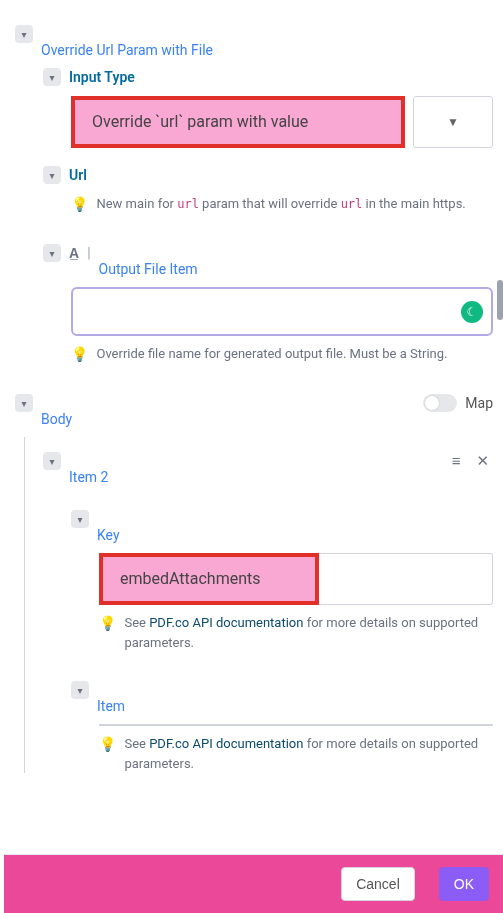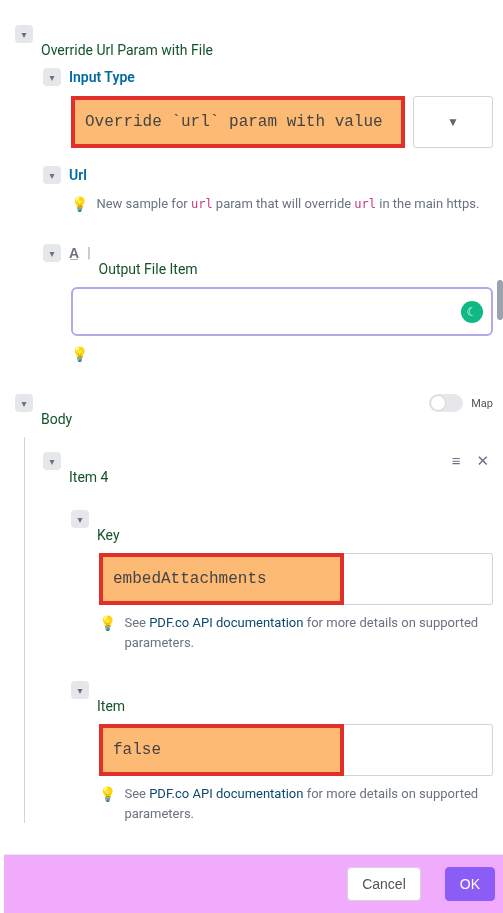--- a/index.html
+++ b/index.html
@@ -34,38 +34,37 @@
     justify-content: center;
     font-size: 10px;
     color: #6b7280;
     cursor: pointer;
   }
   .label-main {
     font-weight: 600;
     color: #0369a1;
   }
   .label-plain {
-    color: #14532d;
+    color: #3b82f6;
     margin-top: 32px;
   }
   .indent-1 { margin-left: 28px; }
   .tree-bar {
     border-left: 1px solid #d1d5db;
     margin-left: 9px;
     padding-left: 18px;
   }
   .red-box {
     border: 4px solid #e1302a;
-    padding: 10px 10px;
+    padding: 10px 17px;
     line-height: 1.5;
     font-size: 16px;
     color: #444;
     word-break: break-all;
-    background: #fdba74;
-    font-family: Liberation Mono, monospace;
+    background: #f9a8d4;
   }
   .dropdown-row {
     display: flex;
     gap: 0;
   }
   .dropdown-row .red-box { flex: 1; }
   .dropdown-btn {
     width: 80px;
     border: 1px solid #d1d5db;
     border-radius: 3px;
@@ -147,55 +146,55 @@
   .toggle .knob {
     width: 14px;
     height: 14px;
     background: #fff;
     border-radius: 50%;
     position: absolute;
     top: 2px;
     left: 2px;
     box-shadow: 0 0 2px rgba(0,0,0,0.2);
   }
-  .map-label { font-size: 11px; color: #555; text-align: center; }
+  .map-label { font-size: 14px; color: #555; text-align: center; }
   .item-header {
     display: flex;
     align-items: center;
     gap: 8px;
   }
   .item-header .spacer { flex: 1; }
   .hamburger, .close-x {
     color: #6b7280;
     cursor: pointer;
     font-size: 15px;
     padding: 0 4px;
   }
   .key-row {
     display: flex;
     gap: 0;
   }
-  .key-row .red-box { flex: 0 0 auto; width: 245px; }
+  .key-row .red-box { flex: 0 0 auto; width: 220px; }
   .key-rest {
     flex: 1;
     border: 1px solid #d1d5db;
     border-left: none;
     border-radius: 0 3px 3px 0;
   }
   .footer {
     position: absolute;
     bottom: 0;
     left: 4px;
     right: 0;
     border-top: 1px solid #e5e7eb;
-    padding: 12px 8px;
+    padding: 12px 14px;
     display: flex;
     justify-content: flex-end;
     gap: 8px;
-    background: #f0abfc;
+    background: #ec4899;
   }
   .btn {
     padding: 8px 14px;
     border-radius: 4px;
     font-size: 14px;
     cursor: pointer;
     border: 1px solid #d1d5db;
     background: #fff;
     color: #555;
   }
@@ -238,57 +237,58 @@
     </div>
 
     <div class="section-row">
       <div class="chev">▾</div>
       <div class="label-main">Url</div>
     </div>
     <div class="indent-1">
       <div class="hint-row">
         <span class="bulb">💡</span>
         <div>
-          <span>New sample for </span><span class="code-inline">url</span><span> param that will override </span><span class="code-inline">url</span><span> in the main https.</span>
+          <span>New main for </span><span class="code-inline">url</span><span> param that will override </span><span class="code-inline">url</span><span> in the main https.</span>
         </div>
       </div>
     </div>
 
     <div class="section-row">
       <div class="chev">▾</div>
       <span class="font-icon">A̲</span>
       <span class="pipe">|</span>
       <div class="label-plain">Output File Item</div>
     </div>
     <div class="indent-1">
       <div class="output-input-wrap">
         <input class="output-input" value="" style="">
         <div class="moon-badge">☾</div>
       </div>
       <div class="hint-row">
         <span class="bulb">💡</span>
+        <div>Override file name for generated output file. Must be a String.</div>
       </div>
     </div>
   </div>
 
   <div class="body-header section-row">
     <div class="chev">▾</div>
     <div class="label-plain">Body</div>
     <div class="spacer"></div>
     <div class="toggle">
         <div class="knob"></div>
       </div>
     <div class="map-label">Map</div>
   </div>
 
   <div class="tree-bar">
 
     <div class="item-header section-row">
       <div class="chev">▾</div>
-      <div class="label-plain">Item 4</div>
+      <div class="label-plain">Item 2</div>
       <div class="spacer"></div>
       <div class="hamburger">≡</div>
       <div class="close-x">✕</div>
     </div>
 
     <div class="indent-1">
 
       <div class="section-row">
         <div class="chev">▾</div>
         <div class="label-plain">Key</div>
@@ -305,21 +305,20 @@
           </div>
         </div>
       </div>
 
       <div class="section-row">
         <div class="chev">▾</div>
         <div class="label-plain">Item</div>
       </div>
       <div class="indent-1">
         <div class="key-row">
-          <div class="red-box">false</div>
           <div class="key-rest"></div>
         </div>
         <div class="hint-row">
           <span class="bulb">💡</span>
           <div>
             <span>See </span><span class="link">PDF.co API documentation</span><span> for more details on supported parameters.</span>
           </div>
         </div>
       </div>
     </div>

